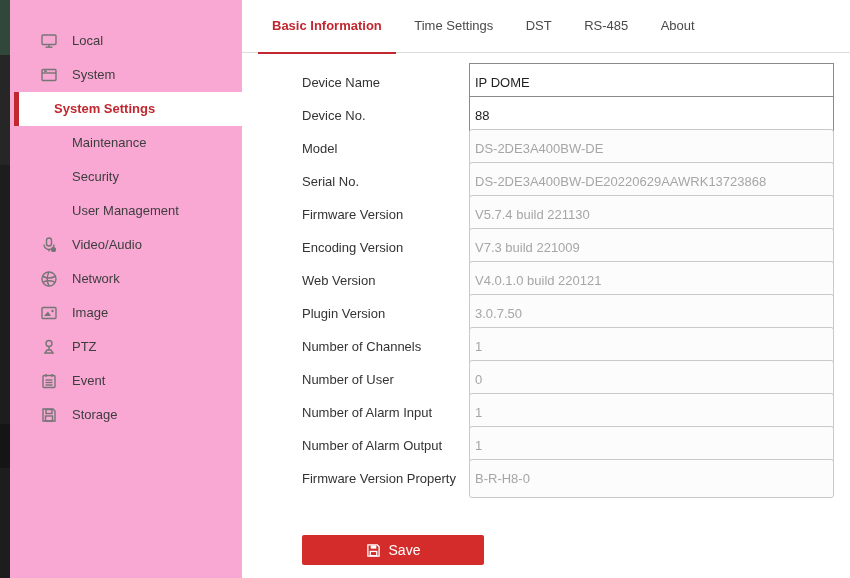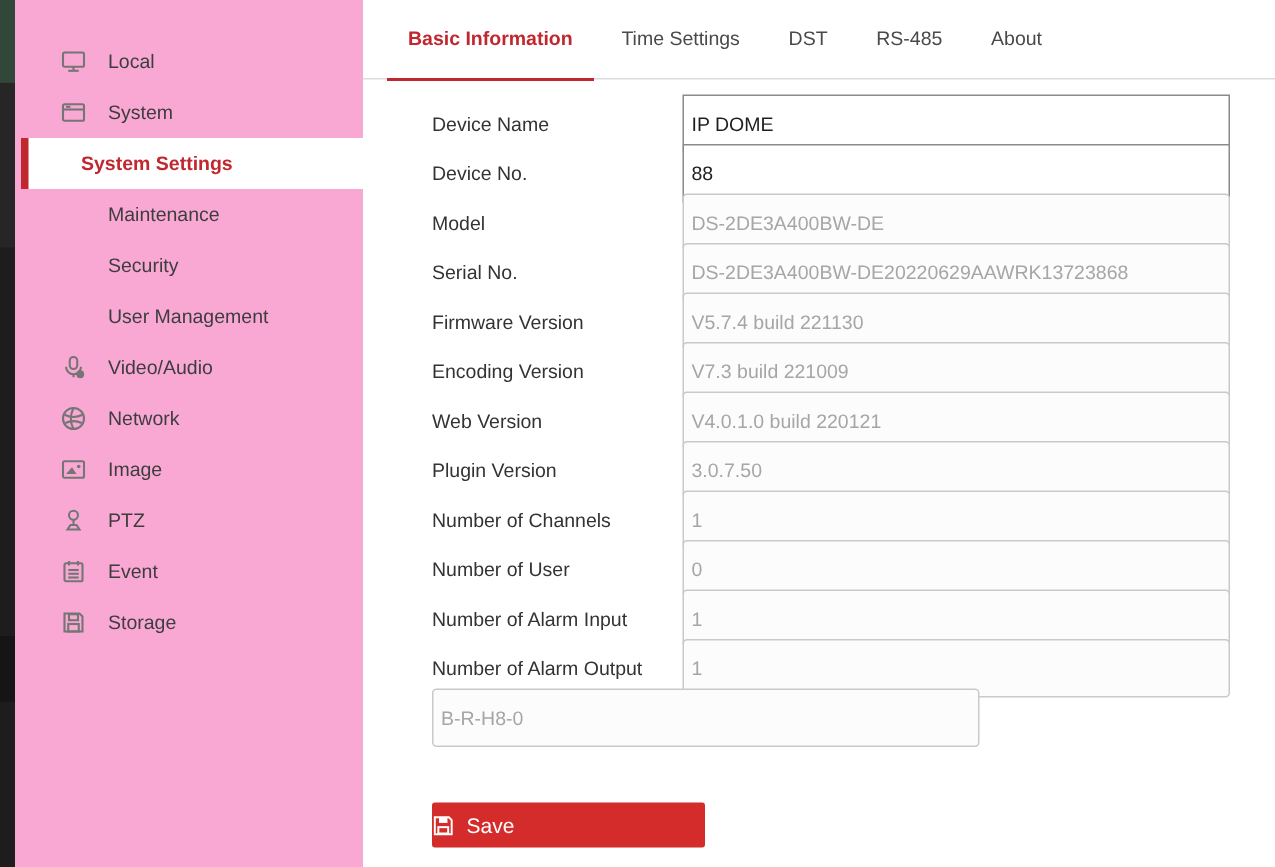--- a/index.html
+++ b/index.html
@@ -30,32 +30,32 @@
 
   
   .content { position:absolute; left:242px; top:0; width:608px; height:578px; background:#fff; }
   .tabbar { height:53px; border-bottom:1px solid #dcdcdc; padding-left:16px; white-space:nowrap; }
   .tab { position:relative; display:inline-block; height:53px; line-height:52px;
          padding:0 14px; font-size:13px; color:#4a4a4a; cursor:pointer; }
   .tab.active { color:#c1272f; font-weight:bold;text-align:center; }
   .tab.active::after { content:""; position:absolute; left:0; right:0; bottom:-1px;
                        height:2px; background:#c1272f; }
 
-  .form { margin-top:13px; }
+  .form { margin-top:13px;padding-left:14px; }
   .frow { display:flex; align-items:center; height:33px; padding-left:46px; }
   .frow label { width:167px; font-size:13px; color:#333; flex:none; }
   .frow input { width:365px; height:39px; font-size:13px; padding:1px 5px;
                 font-family:"Liberation Sans", sans-serif; outline:none; }
   .frow input.edit { border:1px solid #8a8a8a; border-radius:0; color:#1f1f1f; background:#fff; }
   .frow input.ro   { border:1px solid #c9c9c9; border-radius:3px; color:#a6a6a6; background:#fcfcfc; }
 
   .save-btn { margin:40px 0 0 46px; width:182px; height:30px; background:#d42b2b;
               border:none; border-radius:2px; color:#fff; font-size:14px;
               font-family:"Liberation Sans", sans-serif; cursor:pointer;
-              display:flex; align-items:center; justify-content:flex-start; gap:8px; }
+              display:flex; align-items:center; justify-content:center; gap:8px; }
   .save-btn svg { display:block; }
 </style>
 </head>
 <body>
 
 <div class="page">
 
   <div class="video-strip">
     <div class="patch vp5"></div>
     <div class="patch vp1"></div>
@@ -219,20 +219,21 @@
       </div>
       <div class="frow">
         <label>Number of Alarm Input</label>
         <input class="ro" readonly="" value="1" style="">
       </div>
       <div class="frow">
         <label>Number of Alarm Output</label>
         <input class="ro" readonly="" value="1" style="">
       </div>
       <div class="frow">
+        <label>Firmware Version Property</label>
         <input class="ro" readonly="" value="B-R-H8-0" style="">
       </div>
 
       <button class="save-btn">
         <span>
           <svg width="15" height="15" viewBox="0 0 16 16" fill="none" stroke="#fff" stroke-width="1.4">
             <path d="M2 2 h10 l2 2 v10 h-12 z"></path>
             <rect x="5" y="2.5" width="6" height="3.5" fill="#fff" stroke="none"></rect>
             <rect x="4.5" y="9" width="7" height="4.5"></rect>
           </svg>

